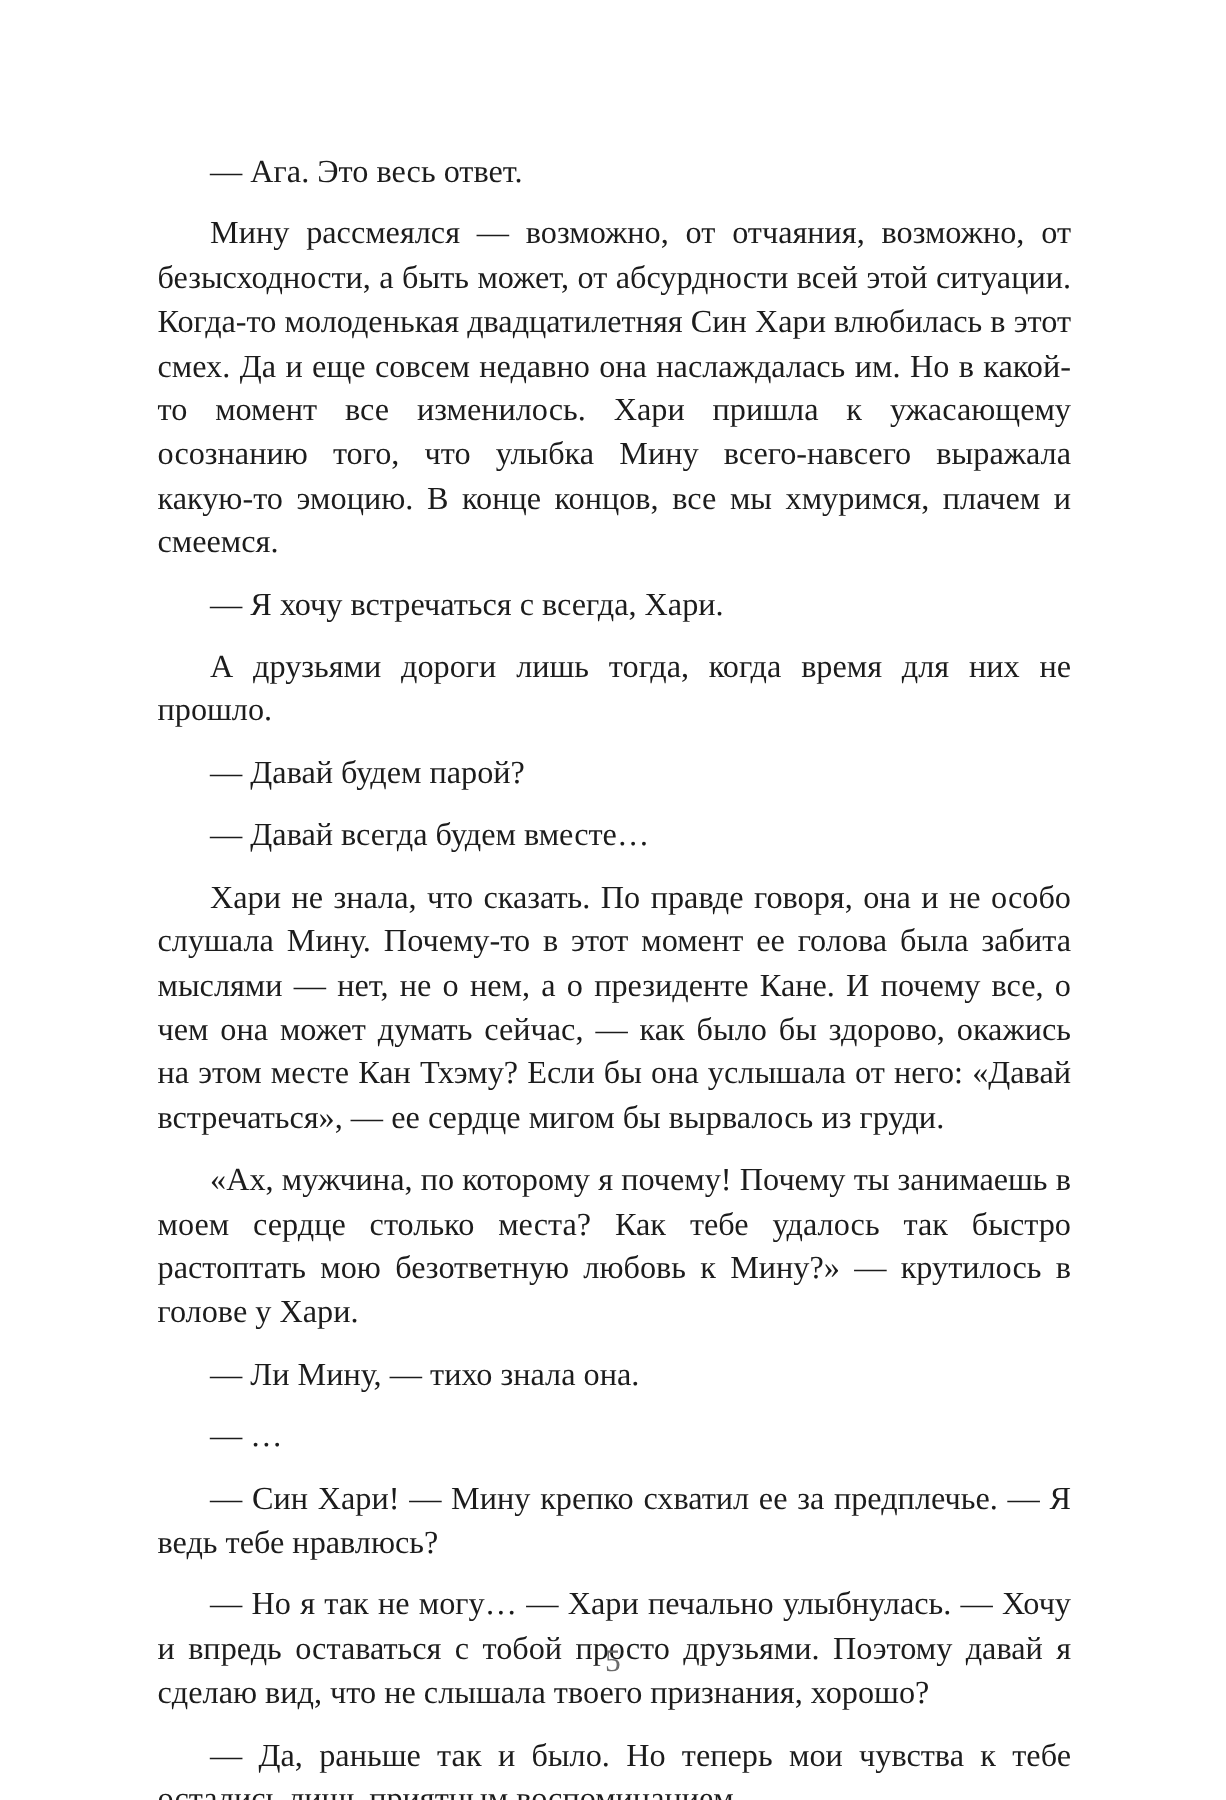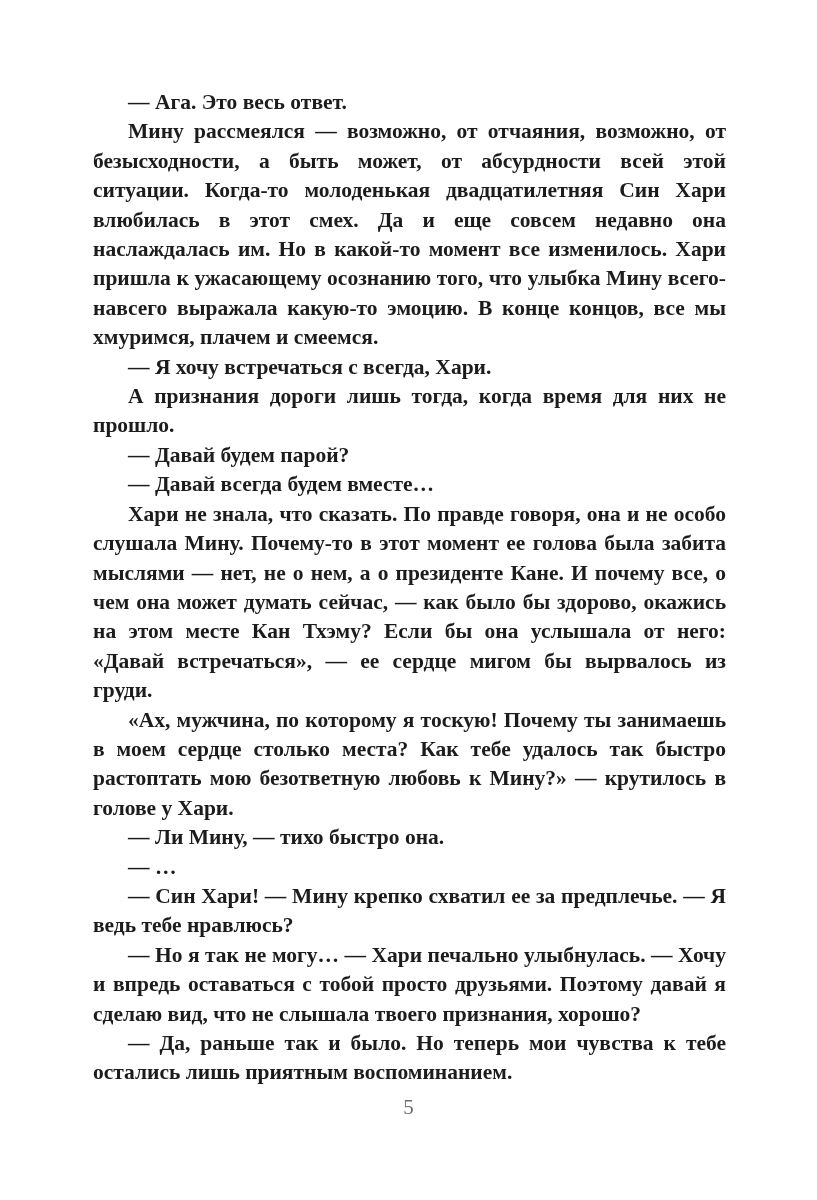--- a/index.html
+++ b/index.html
@@ -20,24 +20,23 @@
     left: 93px;
     top: 88px;
     width: 633px;
     color: #1c1c1c;
     font-size: 21.5px;
     line-height: 29.4px;
     text-align: justify;
     hyphens: manual;
   }
   .text-block p {
-    margin: 0;
+    margin: 12px;
     padding: 0;
     text-indent: 35px;
-    font-weight: bold;
   }
   .page-footer {
     position: absolute;
     left: 0;
     top: 1095px;
     width: 817px;
     text-align: center;
   }
   .page-number {
     color: #6b6b6b;
@@ -46,26 +45,26 @@
   }
 </style>
 </head>
 <body>
 
 <div class="page">
   <main class="text-block">
       <p>— Ага. Это весь ответ.</p>
       <p>Мину рассмеялся — возможно, от отчаяния, возможно, от безысходности, а быть может, от абсурдности всей этой ситуации. Когда-то молоденькая двадцатилетняя Син Хари влюбилась в этот смех. Да и еще совсем недавно она наслаждалась им. Но в какой-то момент все изменилось. Хари пришла к ужасающему осознанию того, что улыбка Мину всего-навсего выражала какую-то эмоцию. В конце концов, все мы хмуримся, плачем и смеемся.</p>
       <p>— Я хочу встречаться с всегда, Хари.</p>
-      <p>А признания дороги лишь тогда, когда время для них не прошло.</p>
+      <p>А друзьями дороги лишь тогда, когда время для них не прошло.</p>
       <p>— Давай будем парой?</p>
       <p>— Давай всегда будем вместе…</p>
       <p>Хари не знала, что сказать. По правде говоря, она и не особо слушала Мину. Почему-то в этот момент ее голова была забита мыслями — нет, не о нем, а о президенте Кане. И почему все, о чем она может думать сейчас, — как было бы здорово, окажись на этом месте Кан Тхэму? Если бы она услышала от него: «Давай встречать­ся», — ее сердце мигом бы вырвалось из груди.</p>
-      <p>«Ах, мужчина, по которому я тоскую! Почему ты занимаешь в моем сердце столько места? Как тебе удалось так быстро растоптать мою безответную любовь к Мину?» — крутилось в голове у Хари.</p>
-      <p>— Ли Мину, — тихо быстро она.</p>
+      <p>«Ах, мужчина, по которому я почему! Почему ты занимаешь в моем сердце столько места? Как тебе удалось так быстро растоптать мою безответную любовь к Мину?» — крутилось в голове у Хари.</p>
+      <p>— Ли Мину, — тихо знала она.</p>
       <p>— …</p>
       <p>— Син Хари! — Мину крепко схватил ее за предплечье. — Я ведь тебе нравлюсь?</p>
       <p>— Но я так не могу… — Хари печально улыбнулась. — Хочу и впредь оставаться с тобой просто друзьями. Поэтому давай я сде­лаю вид, что не слышала твоего признания, хорошо?</p>
       <p>— Да, раньше так и было. Но теперь мои чувства к тебе остались лишь приятным воспоминанием.</p>
     </main>
   <footer class="page-footer">
     <span class="page-number">5</span>
   </footer>
 </div>
 

